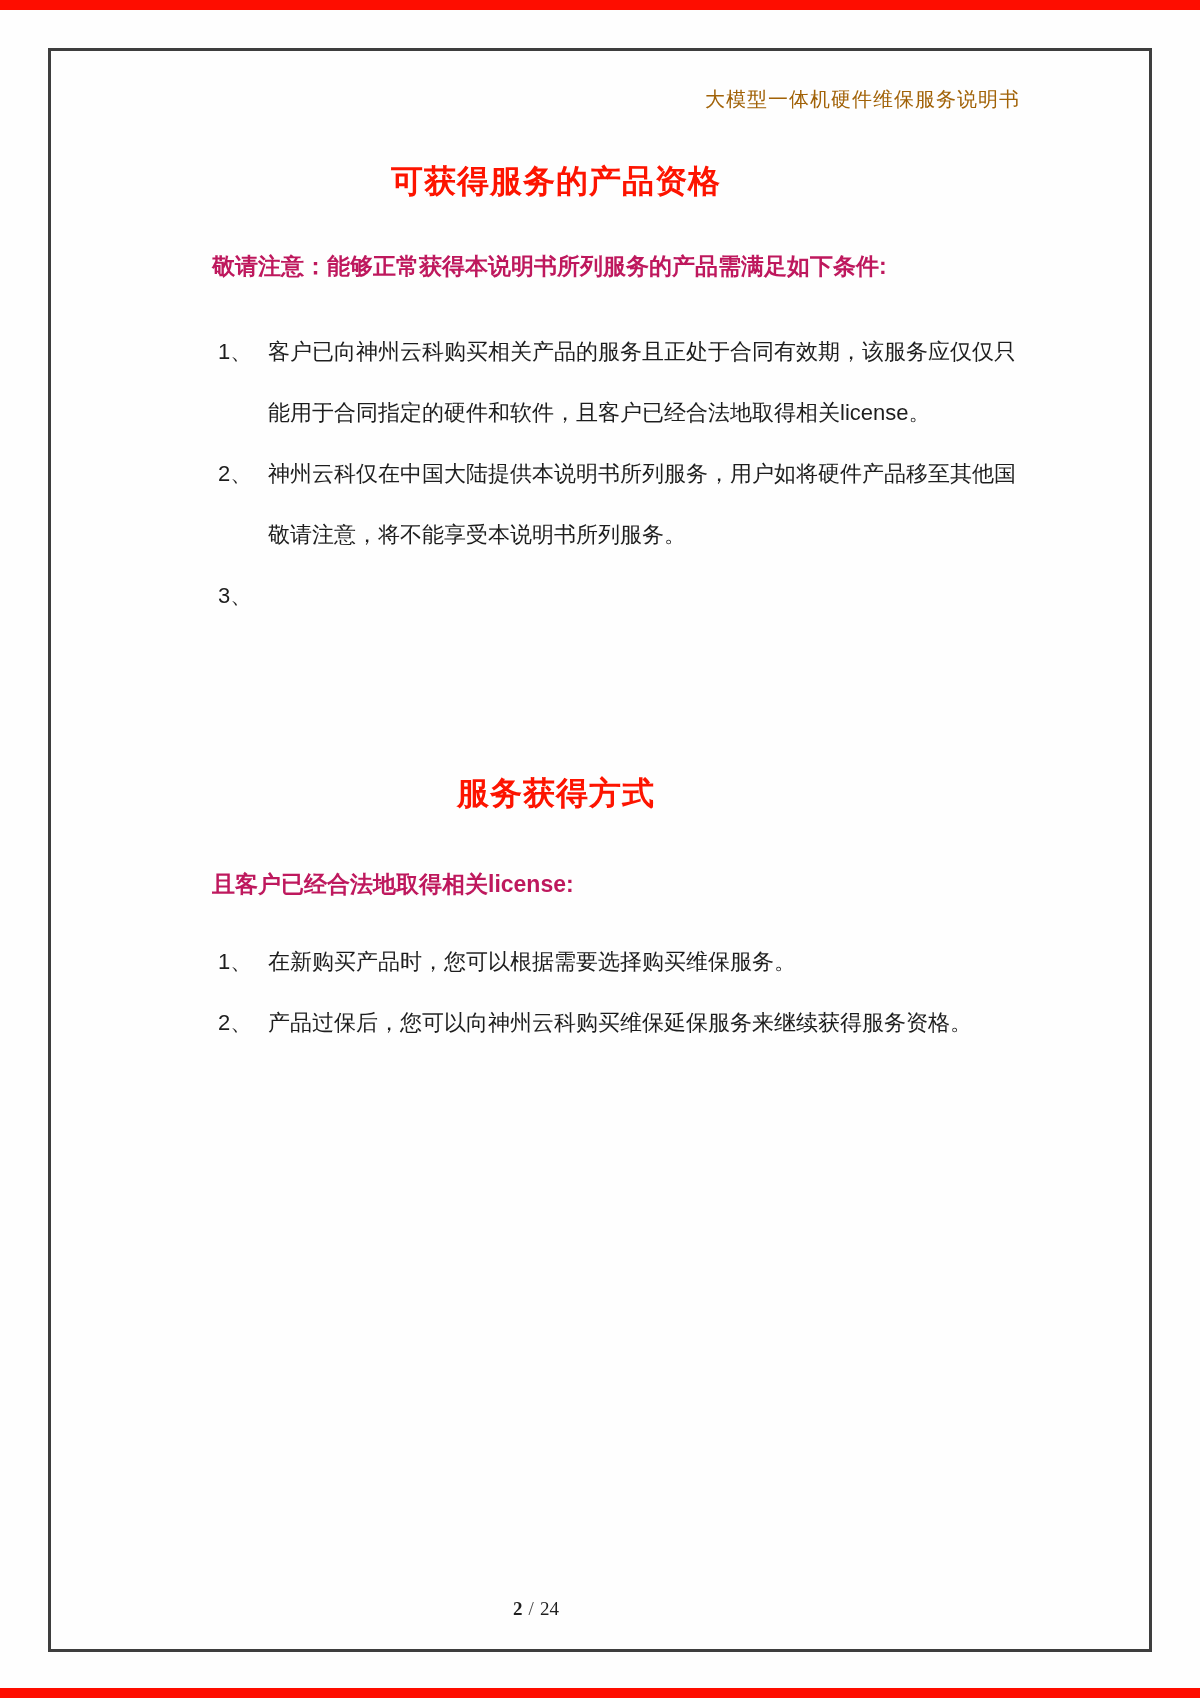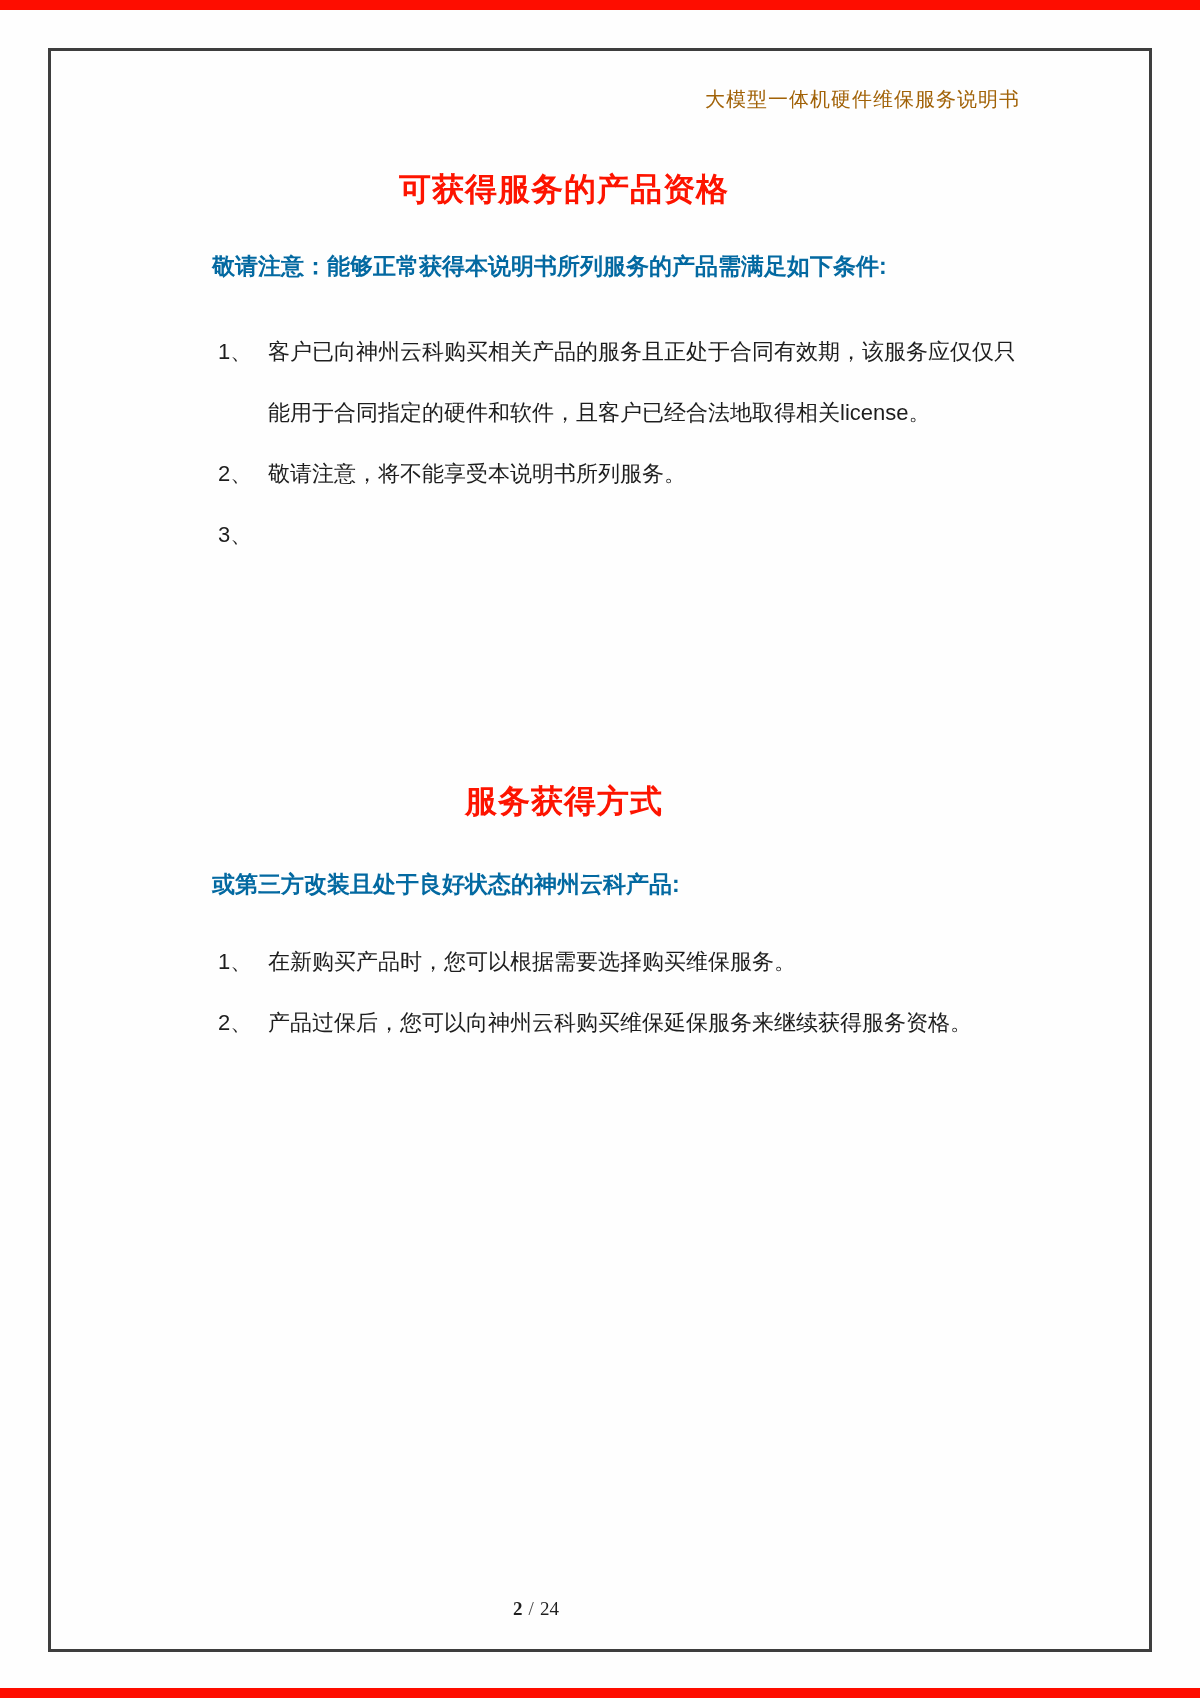--- a/index.html
+++ b/index.html
@@ -24,28 +24,28 @@
     background:transparent;
   }
   .header-line{
     position:absolute;top:86px;right:180px;
     font-family:"Liberation Serif", serif;
     font-size:20px;color:#a16207;
     letter-spacing:1px;
   }
   .sec-title{
     position:absolute;left:0;width:1112px;
-    margin:8px;text-align:center;
+    margin:0;text-align:center;
     font-size:32px;font-weight:900;
     color:#fd1400;
     letter-spacing:1px;
   }
   .intro{
     position:absolute;left:212px;margin:0;
-    font-size:23px;font-weight:bold;color:#0369a1;
+    font-size:23px;font-weight:bold;color:#be185d;
   }
   .list{
     position:absolute;left:218px;width:820px;
     font-size:22px;color:#1d1d1d;
     line-height:61px;
   }
   .li{display:flex;align-items:flex-start;}
   .li .num{flex:0 0 50px;}
   .li .lines{flex:1;}
   .footer{
@@ -76,33 +76,34 @@
     <div class="li">
       <span class="num">1、</span>
       <div class="lines">
         <div>客户已向神州云科购买相关产品的服务且正处于合同有效期，该服务应仅仅只</div>
         <div>能用于合同指定的硬件和软件，且客户已经合法地取得相关license。</div>
       </div>
     </div>
     <div class="li">
       <span class="num">2、</span>
       <div class="lines">
+        <div>神州云科仅在中国大陆提供本说明书所列服务，用户如将硬件产品移至其他国</div>
         <div>敬请注意，将不能享受本说明书所列服务。</div>
       </div>
     </div>
     <div class="li">
       <span class="num">3、</span>
       <div class="lines">
       </div>
     </div>
   </div>
 
   <h1 class="sec-title" style="top:772px">服务获得方式</h1>
 
-  <p class="intro" style="top:869px">或第三方改装且处于良好状态的神州云科产品:</p>
+  <p class="intro" style="top:869px">且客户已经合法地取得相关license:</p>
 
   <div class="list" style="top:931px">
     <div class="li">
       <span class="num">1、</span>
       <div class="lines">
         <div>在新购买产品时，您可以根据需要选择购买维保服务。</div>
       </div>
     </div>
     <div class="li">
       <span class="num">2、</span>

